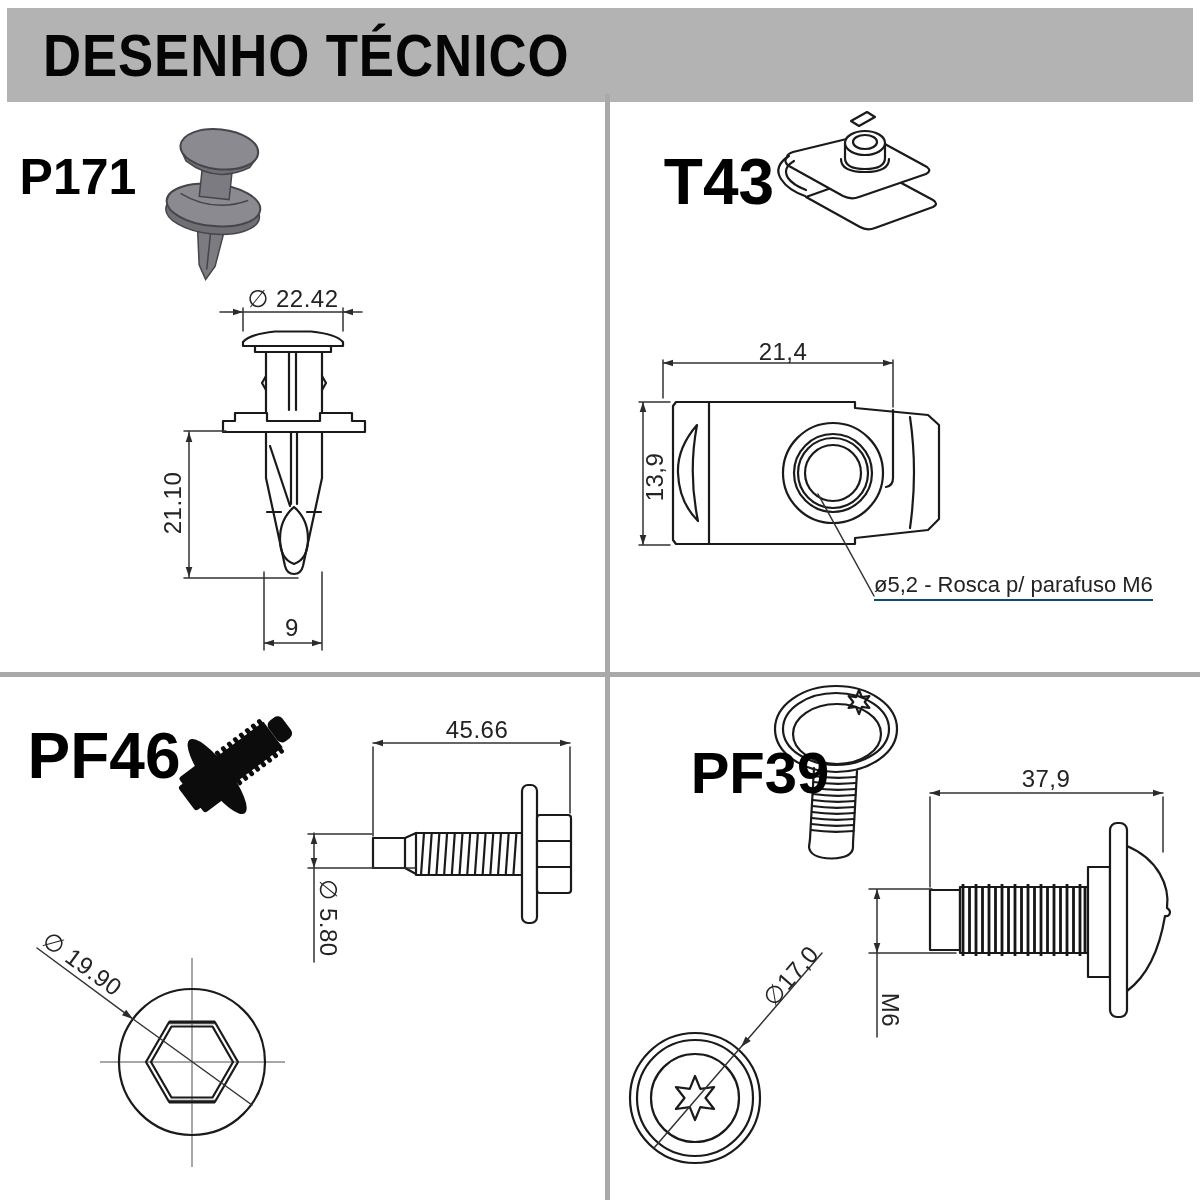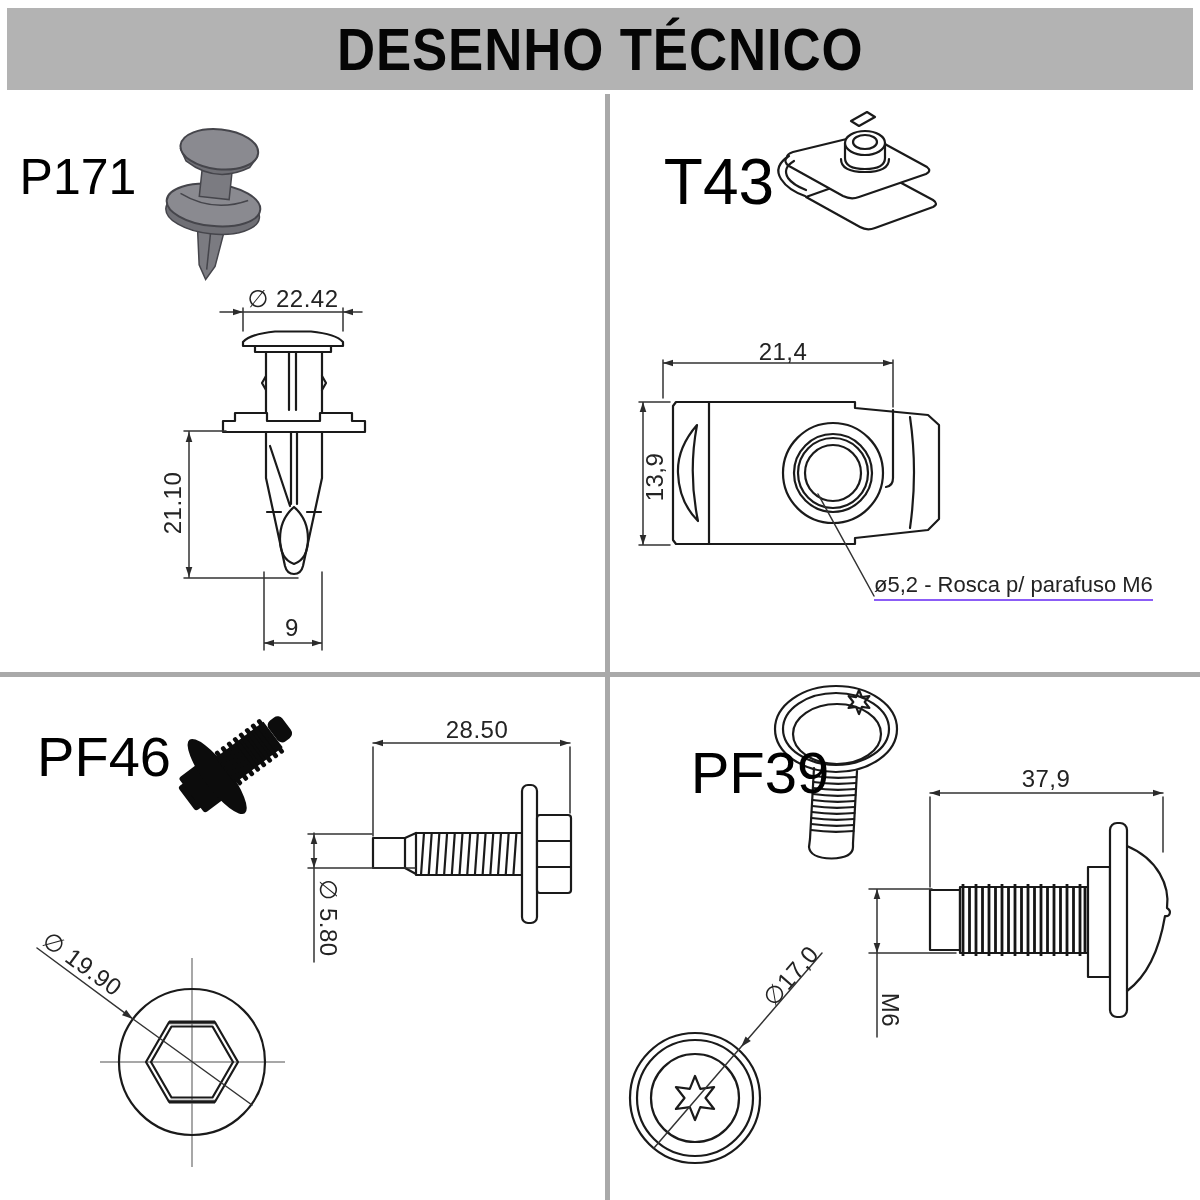--- a/index.html
+++ b/index.html
@@ -1,30 +1,30 @@
 <!DOCTYPE html>
 <html><head>
 <meta charset="utf-8">
 <style>
   html,body{margin:0;padding:0;background:#ffffff;}
   #page{position:relative;width:1200px;height:1200px;background:#ffffff;overflow:hidden;
         font-family:"Liberation Sans",sans-serif;}
-  .banner{position:absolute;left:7px;top:8px;width:1186px;height:82px;background:#b3b3b3;
-          display:flex;align-items:center;justify-content:center;}
+  .banner{position:absolute;left:7px;top:8px;width:1186px;height:94px;background:#b3b3b3;
+          display:flex;align-items:center;justify-content:flex-start;}
   .banner h1{margin:0;font-size:60px;font-weight:800;color:#050505;letter-spacing:1px;
              transform:scaleX(.88);white-space:nowrap;}
   .divider-v{position:absolute;left:605px;top:94px;width:5px;height:1106px;background:#a9a9a9;}
   .divider-h{position:absolute;left:0;top:672px;width:1200px;height:5px;background:#a9a9a9;}
-  .part-label{position:absolute;font-weight:400;color:#000;transform:translate(-50%,-50%);white-space:nowrap;}
+  .part-label{position:absolute;font-weight:700;color:#000;transform:translate(-50%,-50%);white-space:nowrap;}
   .dim{position:absolute;font-size:24px;color:#232323;letter-spacing:.5px;white-space:nowrap;
        transform:translate(-50%,-50%);}
   .dim.r90{transform:translate(-50%,-50%) rotate(90deg);}
   .dim.rn90{transform:translate(-50%,-50%) rotate(-90deg);}
   .callout{position:absolute;font-size:22px;color:#232323;white-space:nowrap;
-           border-bottom:2px solid #8b5cf6;padding-bottom:1px;}
+           border-bottom:2px solid #0c4a6e;padding-bottom:1px;}
   svg{position:absolute;}
   .ln{stroke:#1a1a1a;stroke-width:2.2;fill:none;stroke-linejoin:round;stroke-linecap:round;}
   .lnf{stroke:#1a1a1a;stroke-width:2.2;fill:#ffffff;stroke-linejoin:round;stroke-linecap:round;}
   .dl{stroke:#333333;stroke-width:1.5;fill:none;stroke-linecap:round;}
   .ar{fill:#2b2b2b;stroke:none;}
 </style>
 </head>
 <body>
 
 <div id="page">
@@ -202,22 +202,22 @@
   <span class="part-label" style="left:78px;top:177px;font-size:50px">P171</span>
   <span class="dim" style="left:293px;top:299px">∅ 22.42</span>
   <span class="dim rn90" style="left:173px;top:503px">21.10</span>
   <span class="dim" style="left:292px;top:628px">9</span>
 
   <span class="part-label" style="left:719px;top:182px;font-size:64px">T43</span>
   <span class="dim" style="left:783px;top:352px">21,4</span>
   <span class="dim rn90" style="left:655px;top:477px">13,9</span>
   <span class="callout" style="left:874px;top:572px">ø5,2 - Rosca p/ parafuso M6</span>
 
-  <span class="part-label" style="left:104px;top:756px;font-size:56px">PF46</span>
-  <span class="dim" style="left:477px;top:730px">28.50</span>
+  <span class="part-label" style="left:104px;top:756px;font-size:64px">PF46</span>
+  <span class="dim" style="left:477px;top:730px">45.66</span>
   <span class="dim r90" style="left:328px;top:918px">∅ 5.80</span>
   <span class="dim" style="left:82px;top:964px;transform:translate(-50%,-50%) rotate(36deg)">∅ 19.90</span>
 
   <span class="part-label" style="left:760px;top:772px;font-size:58px">PF39</span>
   <span class="dim" style="left:1046px;top:779px">37,9</span>
   <span class="dim r90" style="left:890px;top:1010px">M6</span>
   <span class="dim" style="left:791px;top:976px;transform:translate(-50%,-50%) rotate(-49deg)">∅17,0</span>
 
 </div>
 

